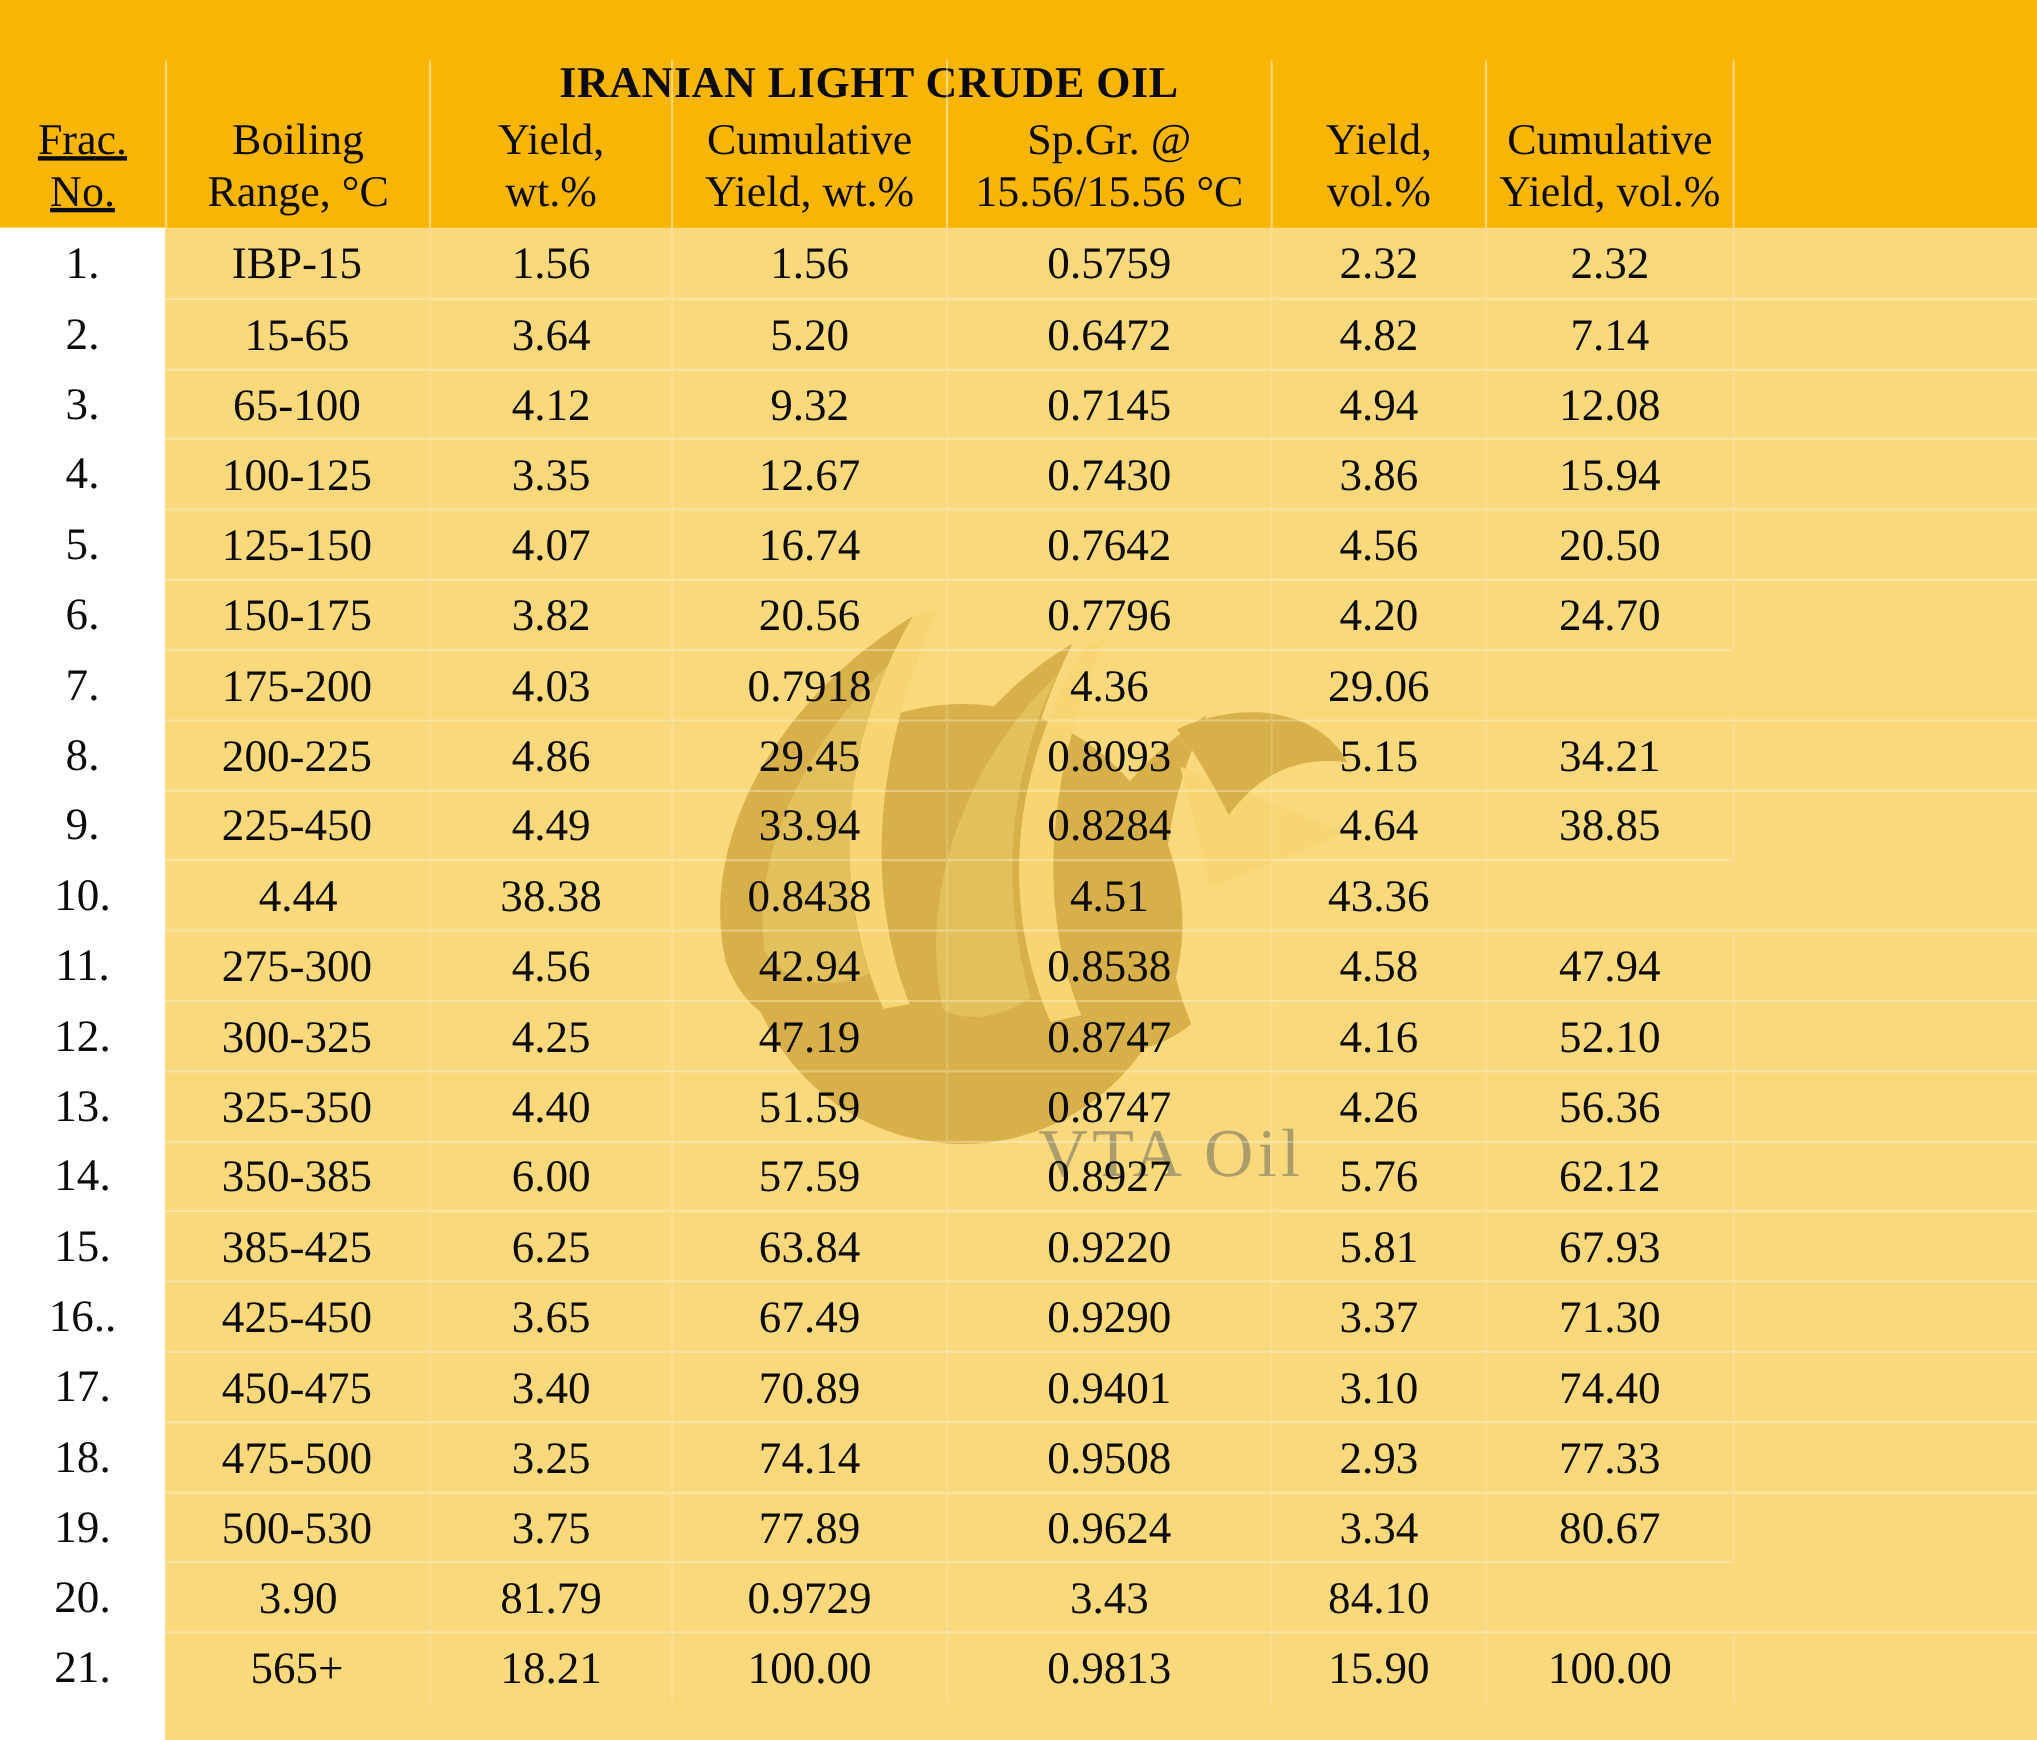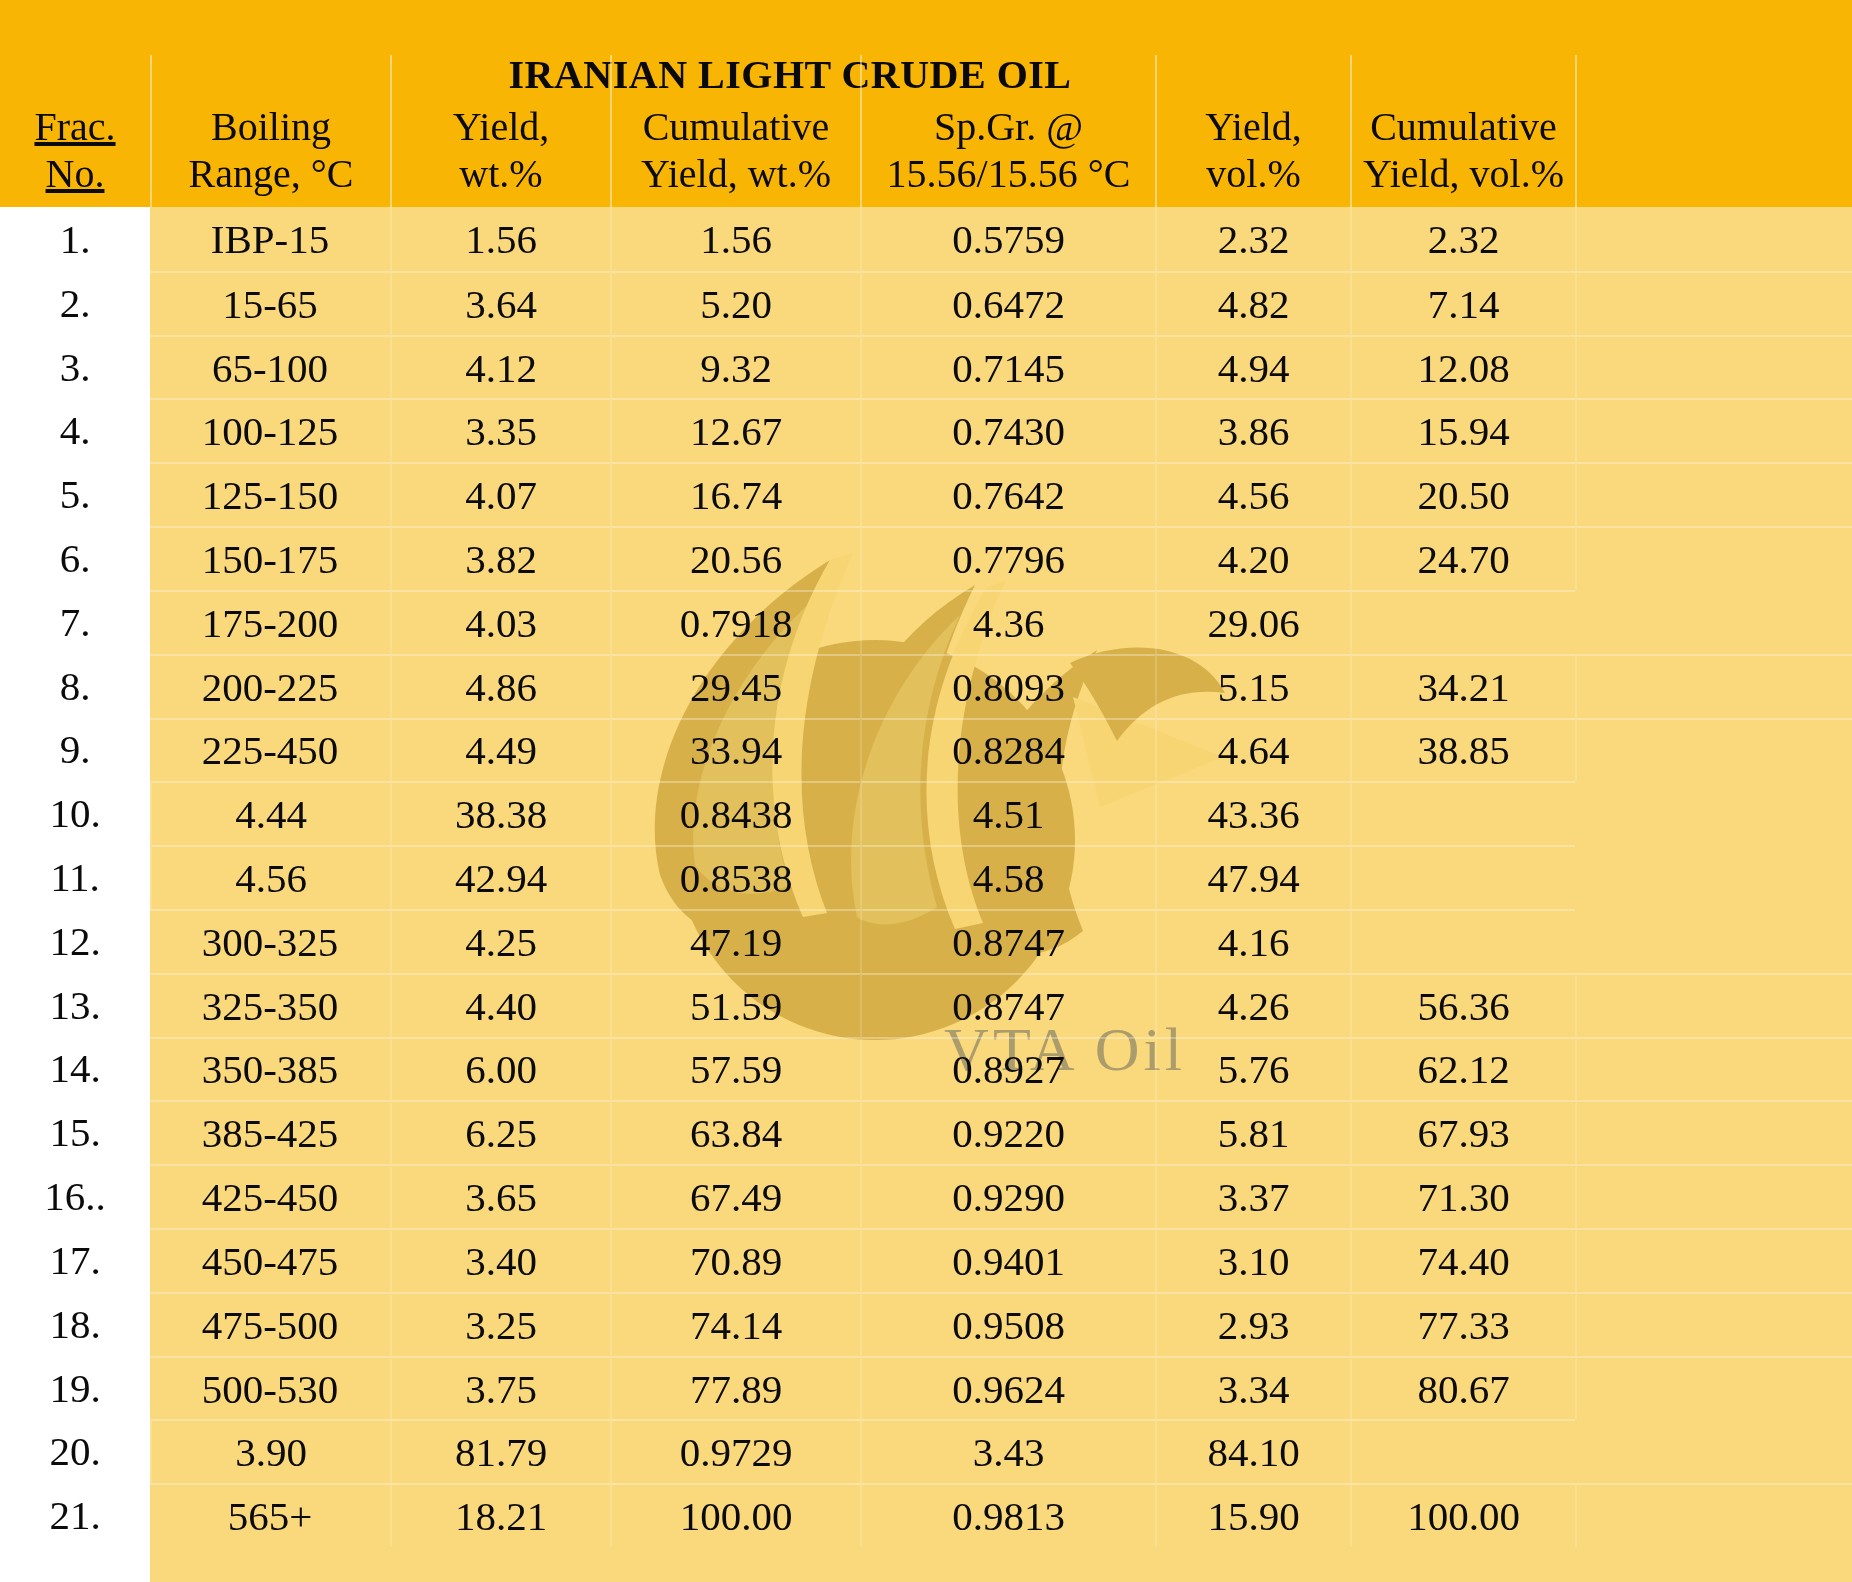--- a/index.html
+++ b/index.html
@@ -259,34 +259,36 @@
         <div class="tcell c1">10.</div>
         <div class="tcell c3">4.44</div>
         <div class="tcell c4">38.38</div>
         <div class="tcell c5">0.8438</div>
         <div class="tcell c6">4.51</div>
         <div class="tcell c7">43.36</div>
         <div class="tcell c8"></div>
       </div>
       <div class="trow">
         <div class="tcell c1">11.</div>
+        <div class="tcell c2">275-300</div>
         <div class="tcell c3">4.56</div>
         <div class="tcell c4">42.94</div>
         <div class="tcell c5">0.8538</div>
         <div class="tcell c6">4.58</div>
         <div class="tcell c7">47.94</div>
         <div class="tcell c8"></div>
       </div>
       <div class="trow">
         <div class="tcell c1">12.</div>
         <div class="tcell c2">300-325</div>
         <div class="tcell c3">4.25</div>
         <div class="tcell c4">47.19</div>
         <div class="tcell c5">0.8747</div>
         <div class="tcell c6">4.16</div>
+        <div class="tcell c7">52.10</div>
         <div class="tcell c8"></div>
       </div>
       <div class="trow">
         <div class="tcell c1">13.</div>
         <div class="tcell c2">325-350</div>
         <div class="tcell c3">4.40</div>
         <div class="tcell c4">51.59</div>
         <div class="tcell c5">0.8747</div>
         <div class="tcell c6">4.26</div>
         <div class="tcell c7">56.36</div>

